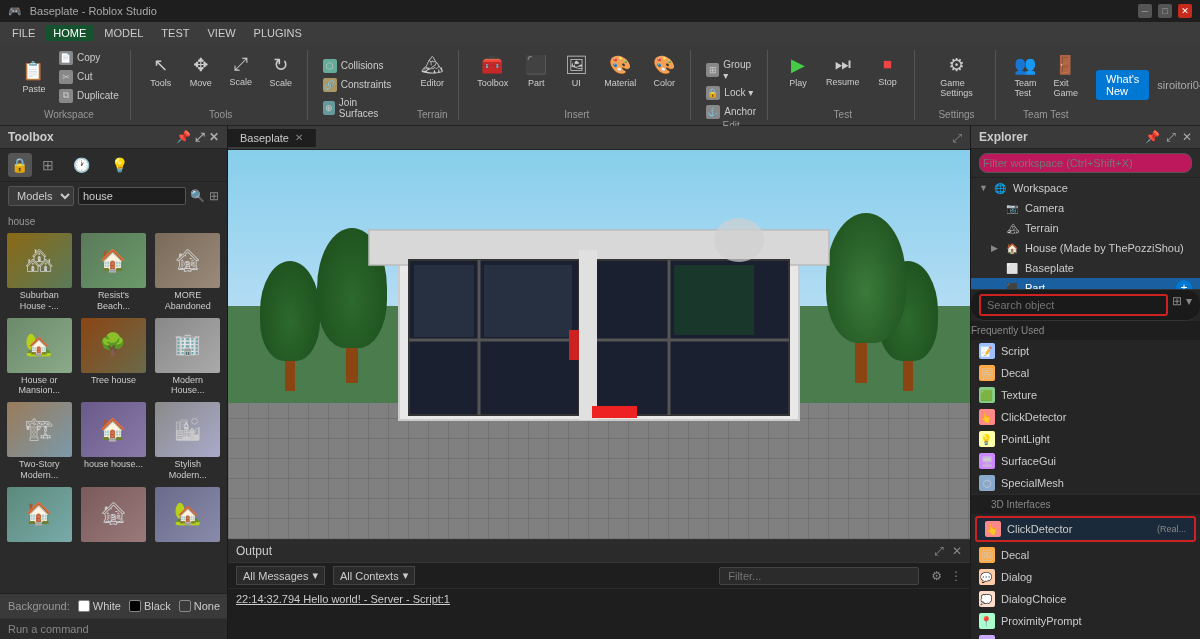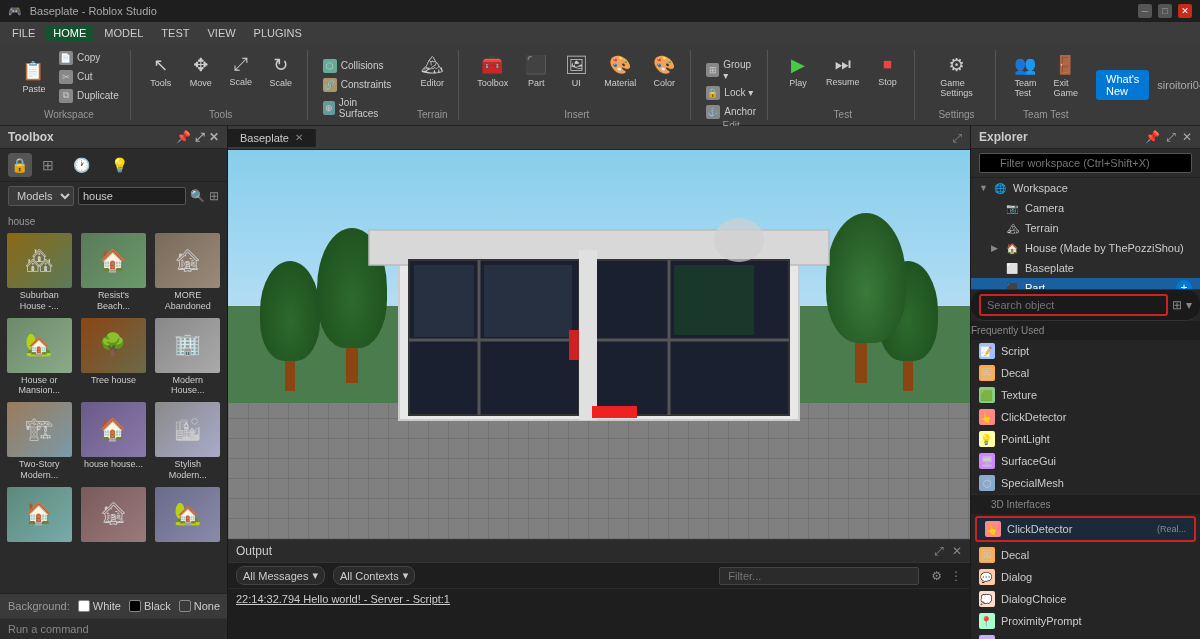--- a/index.html
+++ b/index.html
@@ -271,21 +271,21 @@
       gap: 8px;
       padding: 3px 8px;
       border-bottom: 1px solid #2a2a2a;
     }
     .output-dropdown {
       background: #2b2b2b;
       border: 1px solid #444;
       color: #ccc;
       padding: 2px 6px;
       font-size: 11px;
-      border-radius: 8px;
+      border-radius: 0;
       cursor: pointer;
       display: flex;
       align-items: center;
       gap: 4px;
     }
     .filter-input {
       margin-left: auto;
       background: #2b2b2b;
       border: 1px solid #444;
       color: #ccc;
@@ -324,26 +324,26 @@
       justify-content: space-between;
       align-items: center;
       border-bottom: 1px solid #222;
     }
     #explorer-filter {
       padding: 4px 8px;
       border-bottom: 1px solid #222;
     }
     #explorer-filter input {
       width: 100%;
-      background: #000000;
+      background: #be185d;
       border: 1px solid #555;
       color: #ccc;
-      padding: 3px 20px;
-      font-size: 11px;
-      border-radius: 2px;
+      padding: 3px 3px;
+      font-size: 11px;
+      border-radius: 8px;
       outline: none;
     }
     #explorer-tree {
       flex: 1;
       overflow-y: auto;
       font-size: 11px;
     }
     .tree-item {
       display: flex;
       align-items: center;
@@ -362,21 +362,21 @@
       border-top: 1px solid #333;
       background: #252525;
       display: flex;
       flex-direction: column;
       max-height: 350px;
     }
     #add-object-search {
       padding: 4px 8px;
       border-bottom: 1px solid #333;
       display: flex;
-      align-items: center;
+      align-items: flex-start;
       gap: 4px;
       background: #1a1a1a;
       border-radius: 14px;
     }
     #add-object-search input {
       flex: 1;
       background: transparent;
       border: 1px solid #444;
       color: #ccc;
       padding: 3px 6px;

